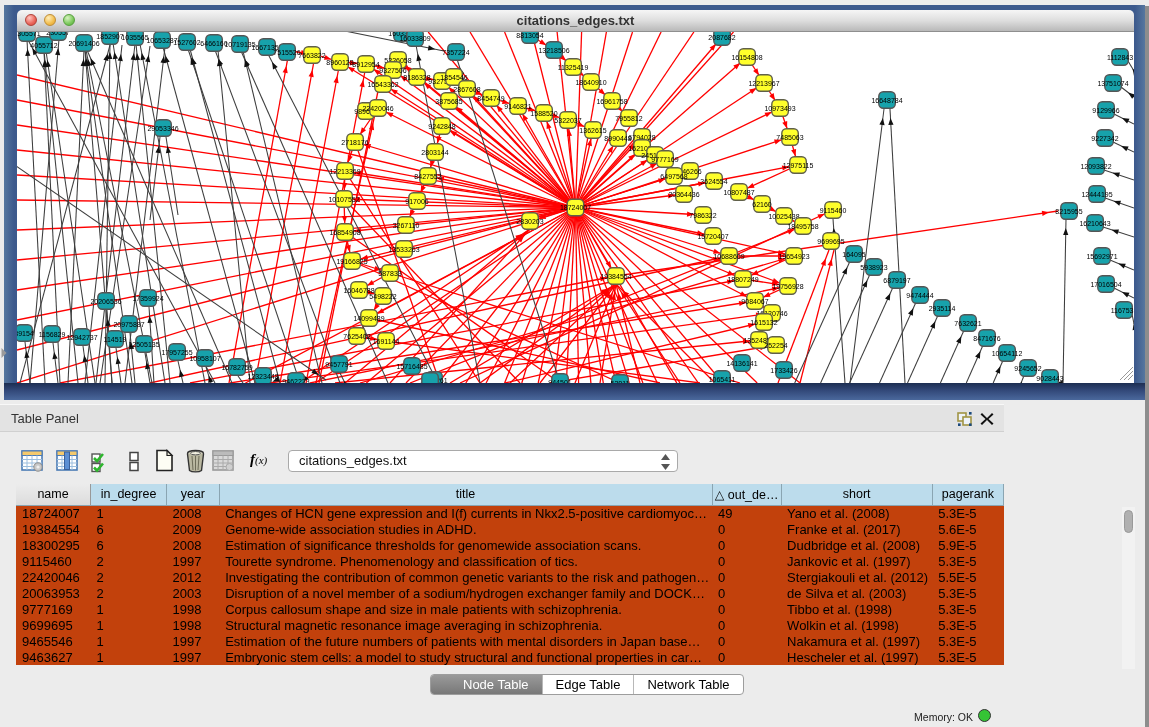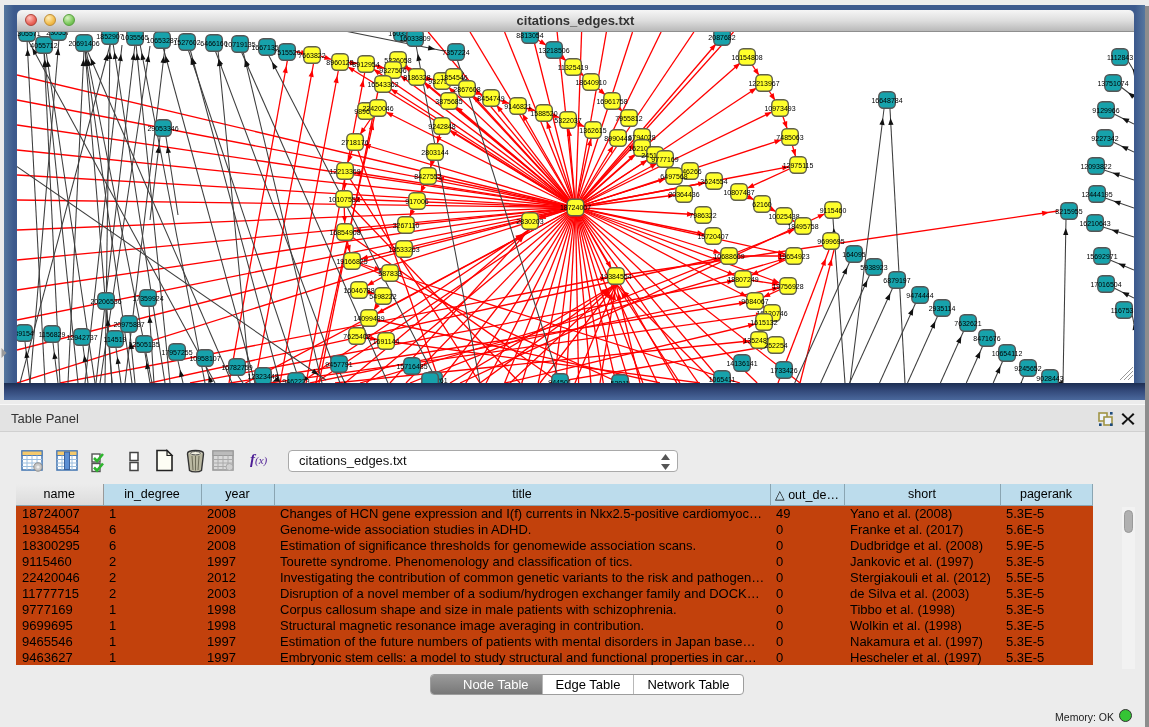--- a/index.html
+++ b/index.html
@@ -6,21 +6,21 @@
   background:linear-gradient(90deg,#56779f 0,#3d5a8d 10px,#3d5a8d calc(100% - 10px),#56779f 100%); }
 .winbot2 { position:absolute; left:4px; top:383px; width:1141px; height:17px;
   background:linear-gradient(180deg,#1d2e52 0,#33497a 45%,#4a689c 100%); }
 .titlebar { position:absolute; left:17px; top:10px; width:1117px; height:22px;
   background:linear-gradient(180deg,#f6f6f6 0,#dedede 50%,#c4c4c4 85%,#b9b9b9 100%);
   border-top-left-radius:5px; border-top-right-radius:5px; border-bottom:1px solid #8f8f8f; }
 .title { position:absolute; width:100%; text-align:center; top:3px; font-size:13px; font-weight:bold; color:#333; }
 .tl { position:absolute; top:4px; width:12px; height:12px; border-radius:50%; }
 .graph { position:absolute; left:17px; top:32px; width:1117px; height:351px; background:#fff; }
 .rstrip { position:absolute; right:0; top:6px; width:4px; height:721px; background:#8d8d8d; }
-.tp { position:absolute; left:0; top:401px; width:1145px; height:326px; background:#ececec; }
+.tp { position:absolute; left:0; top:401px; width:1004px; height:326px; background:#ececec; }
 .tph { position:absolute; left:0; top:3px; width:100%; height:28px; background:#e3e3e3; border-top:1px solid #f8f8f8; border-bottom:1px solid #d0d0d0; }
 .tph span { position:absolute; left:11px; top:6px; font-size:13px; color:#333; }
 .toolbar { position:absolute; left:16px; top:47px; width:1119px; height:30px; }
 .dd { position:absolute; left:272px; top:2px; width:390px; height:22px; background:#fff; border:1px solid #a9a9a9; border-radius:4px; font-size:13px; color:#111; line-height:20px; padding-left:10px; }
 table.data { position:absolute; left:16px; top:83px; border-collapse:collapse; table-layout:fixed; font-size:13px; color:#000; background:#c2410c; }
 table.data th { background:#bcdcec; font-weight:normal; font-size:12.5px; border-right:1px solid #8aa5b2; border-bottom:1px solid #8aa5b2; height:21px; overflow:hidden; white-space:nowrap; }
 table.data th.first { background:linear-gradient(180deg,#ececec,#dcdcdc); border-right:1px solid #999; }
 table.data td { height:16px; overflow:hidden; white-space:nowrap; padding:0 0 0 6px; }
 .tabs { position:absolute; left:430px; top:273px; height:21px; display:flex; border:1px solid #9d9d9d; border-radius:4px; overflow:hidden; background:#fff; font-size:13px; }
 .tabs div { padding:2px 13px 0; }
@@ -860,21 +860,21 @@
         <rect x="1" y="2" width="20" height="19" fill="#d9d9d9" stroke="#999" stroke-width="1.6"></rect>
         <rect x="1" y="2" width="20" height="4.5" fill="#bbb" stroke="#999" stroke-width="1"></rect>
         <line x1="1" y1="10.5" x2="21" y2="10.5" stroke="#aaa" stroke-width="1"></line>
         <line x1="1" y1="14" x2="21" y2="14" stroke="#aaa" stroke-width="1"></line>
         <line x1="1" y1="17.5" x2="21" y2="17.5" stroke="#aaa" stroke-width="1"></line>
         <line x1="6" y1="6.5" x2="6" y2="21" stroke="#aaa" stroke-width="1"></line>
         <line x1="11" y1="6.5" x2="11" y2="21" stroke="#aaa" stroke-width="1"></line>
         <line x1="16" y1="6.5" x2="16" y2="21" stroke="#aaa" stroke-width="1"></line>
         <circle cx="17.5" cy="18" r="3.5" fill="#cfcfcf" stroke="#aaa"></circle>
       </svg>
-      <div style="position:absolute;left:234px;top:3px;font-size:15px;color:#4c1d95;font-style:italic;font-family:'Liberation Serif',serif;"><b>f</b><span style="font-size:11px">(x)</span></div>
+      <div style="position:absolute;left:234px;top:3px;font-size:15px;color:#000000;font-style:italic;font-family:'Liberation Serif',serif;"><b>f</b><span style="font-size:11px">(x)</span></div>
     <div class="dd">citations_edges.txt<svg style="position:absolute;right:7px;top:3px" width="9" height="16" viewBox="0 0 9 16">
           <polygon points="4.5,0 9,6 0,6" fill="#555"></polygon>
           <polygon points="4.5,16 9,10 0,10" fill="#555"></polygon>
         </svg></div>
   </div>
   <table class="data">
       <colgroup>
         <col style="width:87px">
         <col style="width:98px">
         <col style="width:73px">
@@ -932,42 +932,42 @@
         <tr>
           <td>22420046</td>
           <td>2</td>
           <td>2012</td>
           <td>Investigating the contribution of common genetic variants to the risk and pathogen…</td>
           <td>0</td>
           <td>Stergiakouli et al. (2012)</td>
           <td>5.5E‑5</td>
         </tr>
         <tr>
-          <td>11777715</td>
+          <td>20063953</td>
           <td>2</td>
           <td>2003</td>
           <td>Disruption of a novel member of a sodium/hydrogen exchanger family and DOCK…</td>
           <td>0</td>
           <td>de Silva et al. (2003)</td>
           <td>5.3E‑5</td>
         </tr>
         <tr>
           <td>9777169</td>
           <td>1</td>
           <td>1998</td>
           <td>Corpus callosum shape and size in male patients with schizophrenia.</td>
           <td>0</td>
           <td>Tibbo et al. (1998)</td>
           <td>5.3E‑5</td>
         </tr>
         <tr>
           <td>9699695</td>
           <td>1</td>
           <td>1998</td>
-          <td>Structural magnetic resonance image averaging in contribution.</td>
+          <td>Structural magnetic resonance image averaging in schizophrenia.</td>
           <td>0</td>
           <td>Wolkin et al. (1998)</td>
           <td>5.3E‑5</td>
         </tr>
         <tr>
           <td>9465546</td>
           <td>1</td>
           <td>1997</td>
           <td>Estimation of the future numbers of patients with mental disorders in Japan base…</td>
           <td>0</td>

